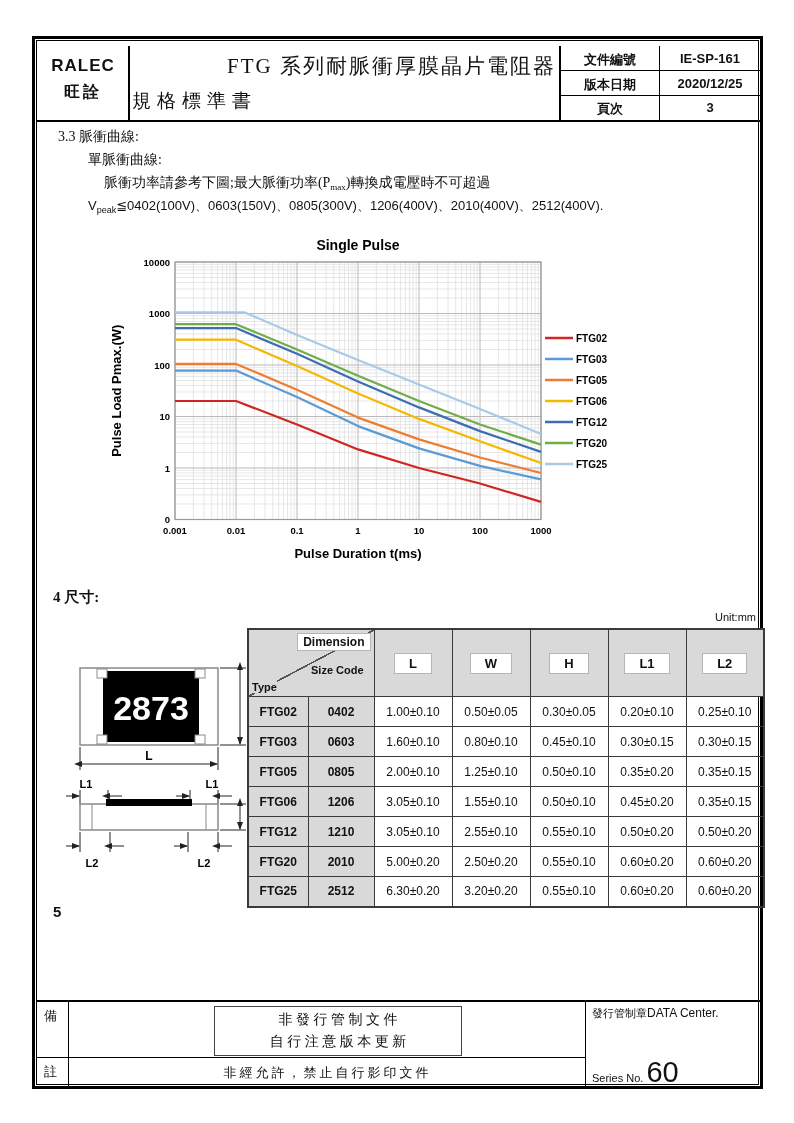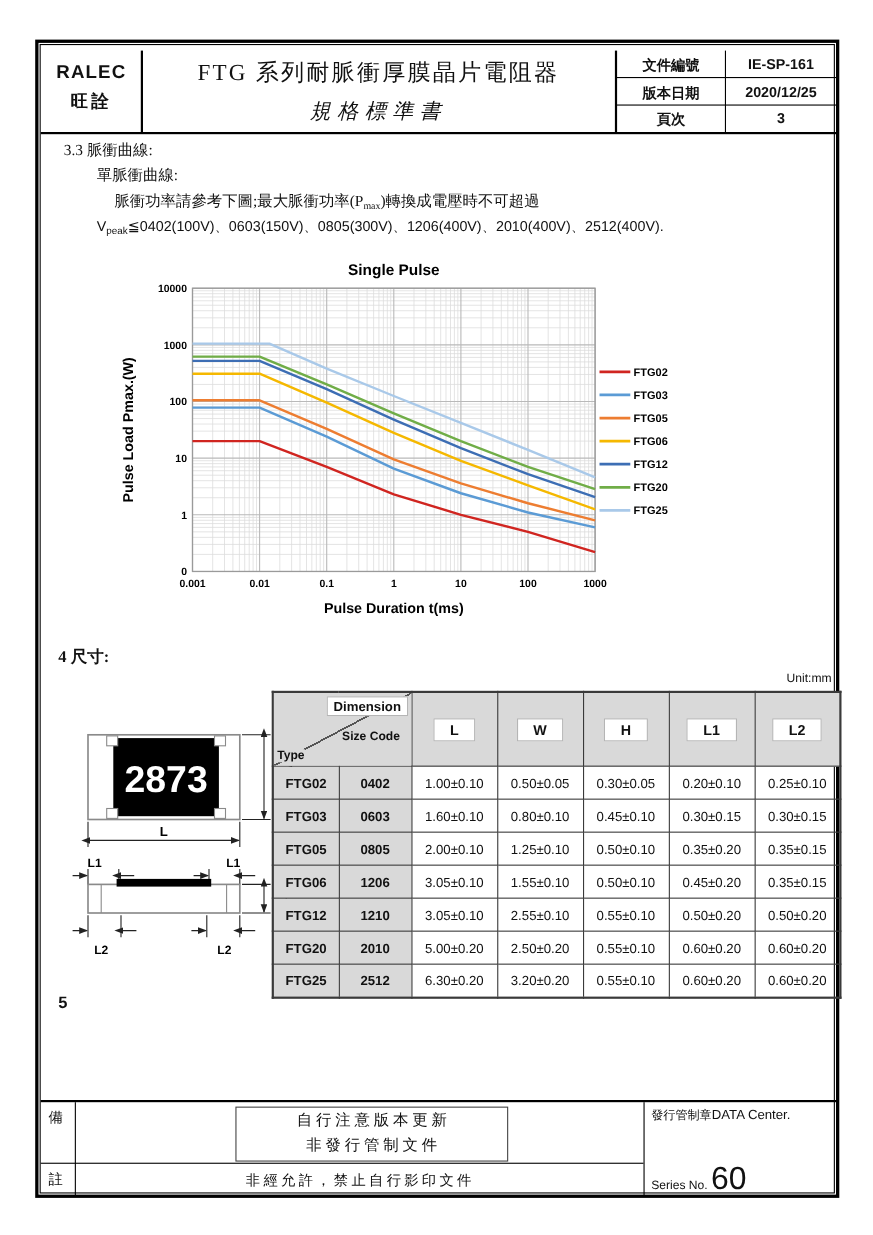--- a/index.html
+++ b/index.html
@@ -10,22 +10,22 @@
   }
   .frame { position:absolute; left:32px; top:36px; width:731px; height:1053px; border:3px solid #000; }
   .frame-inner { position:absolute; inset:1px; border:1px solid #000; }
   .abs { position:absolute; }
   .serif { font-family:"Liberation Serif", serif; }
 
   
   .hdr-line { position:absolute; background:#000; }
   .brand { font-weight:bold; font-size:17px; letter-spacing:1px; text-align:center; }
   .brand-cn { font-weight:bold; font-size:16px; text-align:center; letter-spacing:3px; }
-  .doc-title1 { font-size:21px; letter-spacing:2px; text-align:center; white-space:nowrap; }
-  .doc-title2 { font-size:19px; letter-spacing:6px; text-align:center;font-style:italic; }
+  .doc-title1 { font-size:21px; letter-spacing:2px; text-align:right; white-space:nowrap; }
+  .doc-title2 { font-size:19px; letter-spacing:6px; text-align:left; }
   .meta-label { font-weight:bold; font-size:13px; text-align:center; }
   .meta-value { font-weight:bold; font-size:13px; text-align:center; font-family:"Liberation Sans",sans-serif; }
 
   
   .sec33-h { font-size:14px; }
   .sec33-line { font-size:14px; }
   .sub { font-size:9px; vertical-align:-3px; }
 
   .sec4-h { font-size:15px; font-weight:bold; }
   .unit { font-size:11px; text-align:right; }
@@ -392,20 +392,20 @@
 
   <div class="ft-h" style="left:37px;top:1000px;width:723px;height:2px;"></div>
   <div class="ft-v" style="left:68px;top:1002px;height:86px;"></div>
   <div class="ft-v" style="left:585px;top:1002px;height:86px;"></div>
   <div class="ft-h" style="left:37px;top:1057px;width:548px;"></div>
 
   <div class="abs ft-char serif" style="left:44px;top:1007px;">備</div>
   <div class="abs ft-char serif" style="left:44px;top:1063px;">註</div>
 
   <div class="abs notice-box serif" style="left:214px;top:1006px;width:248px;">
+    <div>非 發 行 管 制 文 件</div>
     <div>自 行 注 意 版 本 更 新</div>
-    <div>非 發 行 管 制 文 件</div>
   </div>
   <div class="abs bottom-note serif" style="left:70px;top:1064px;width:515px;">非經允許，禁止自行影印文件</div>
 
   <div class="abs stamp serif" style="left:592px;top:1006px;"><span>發行管制章</span><span class="latin">DATA Center.</span></div>
   <div class="abs seriesno" style="left:592px;top:1056px;"><span>Series No.</span> <span class="big">60</span></div>
 </div>
 
 </body></html>

